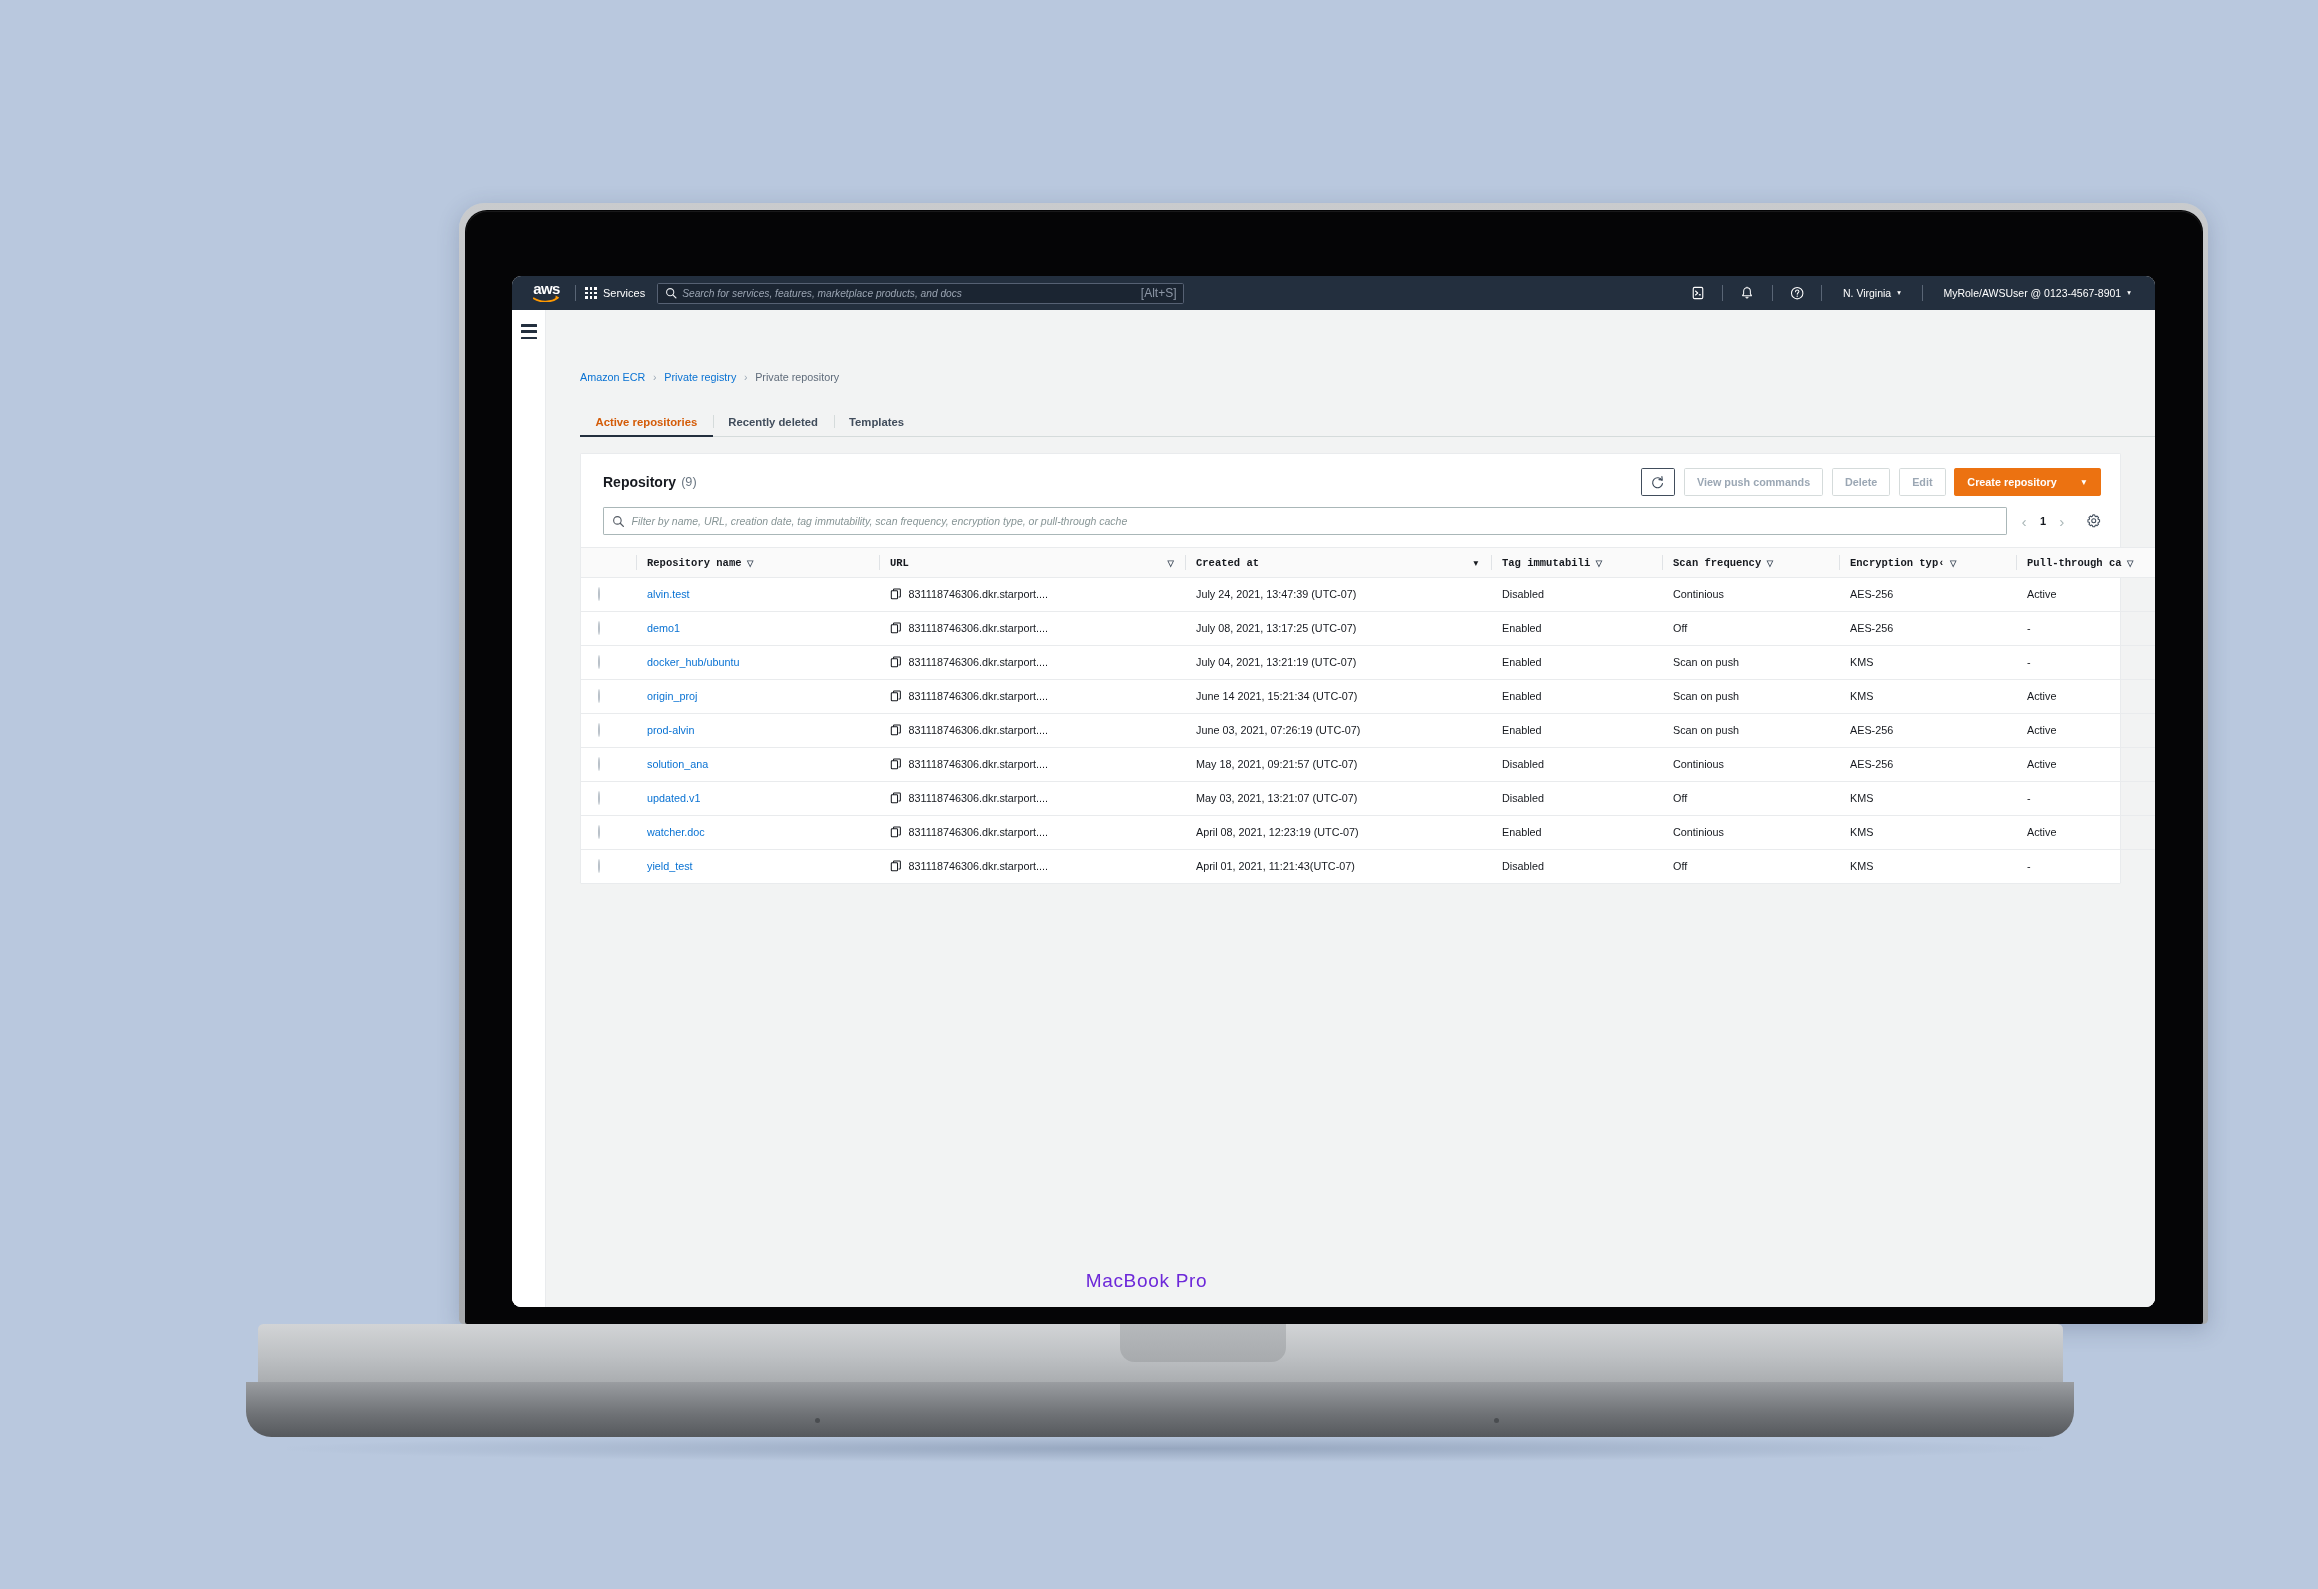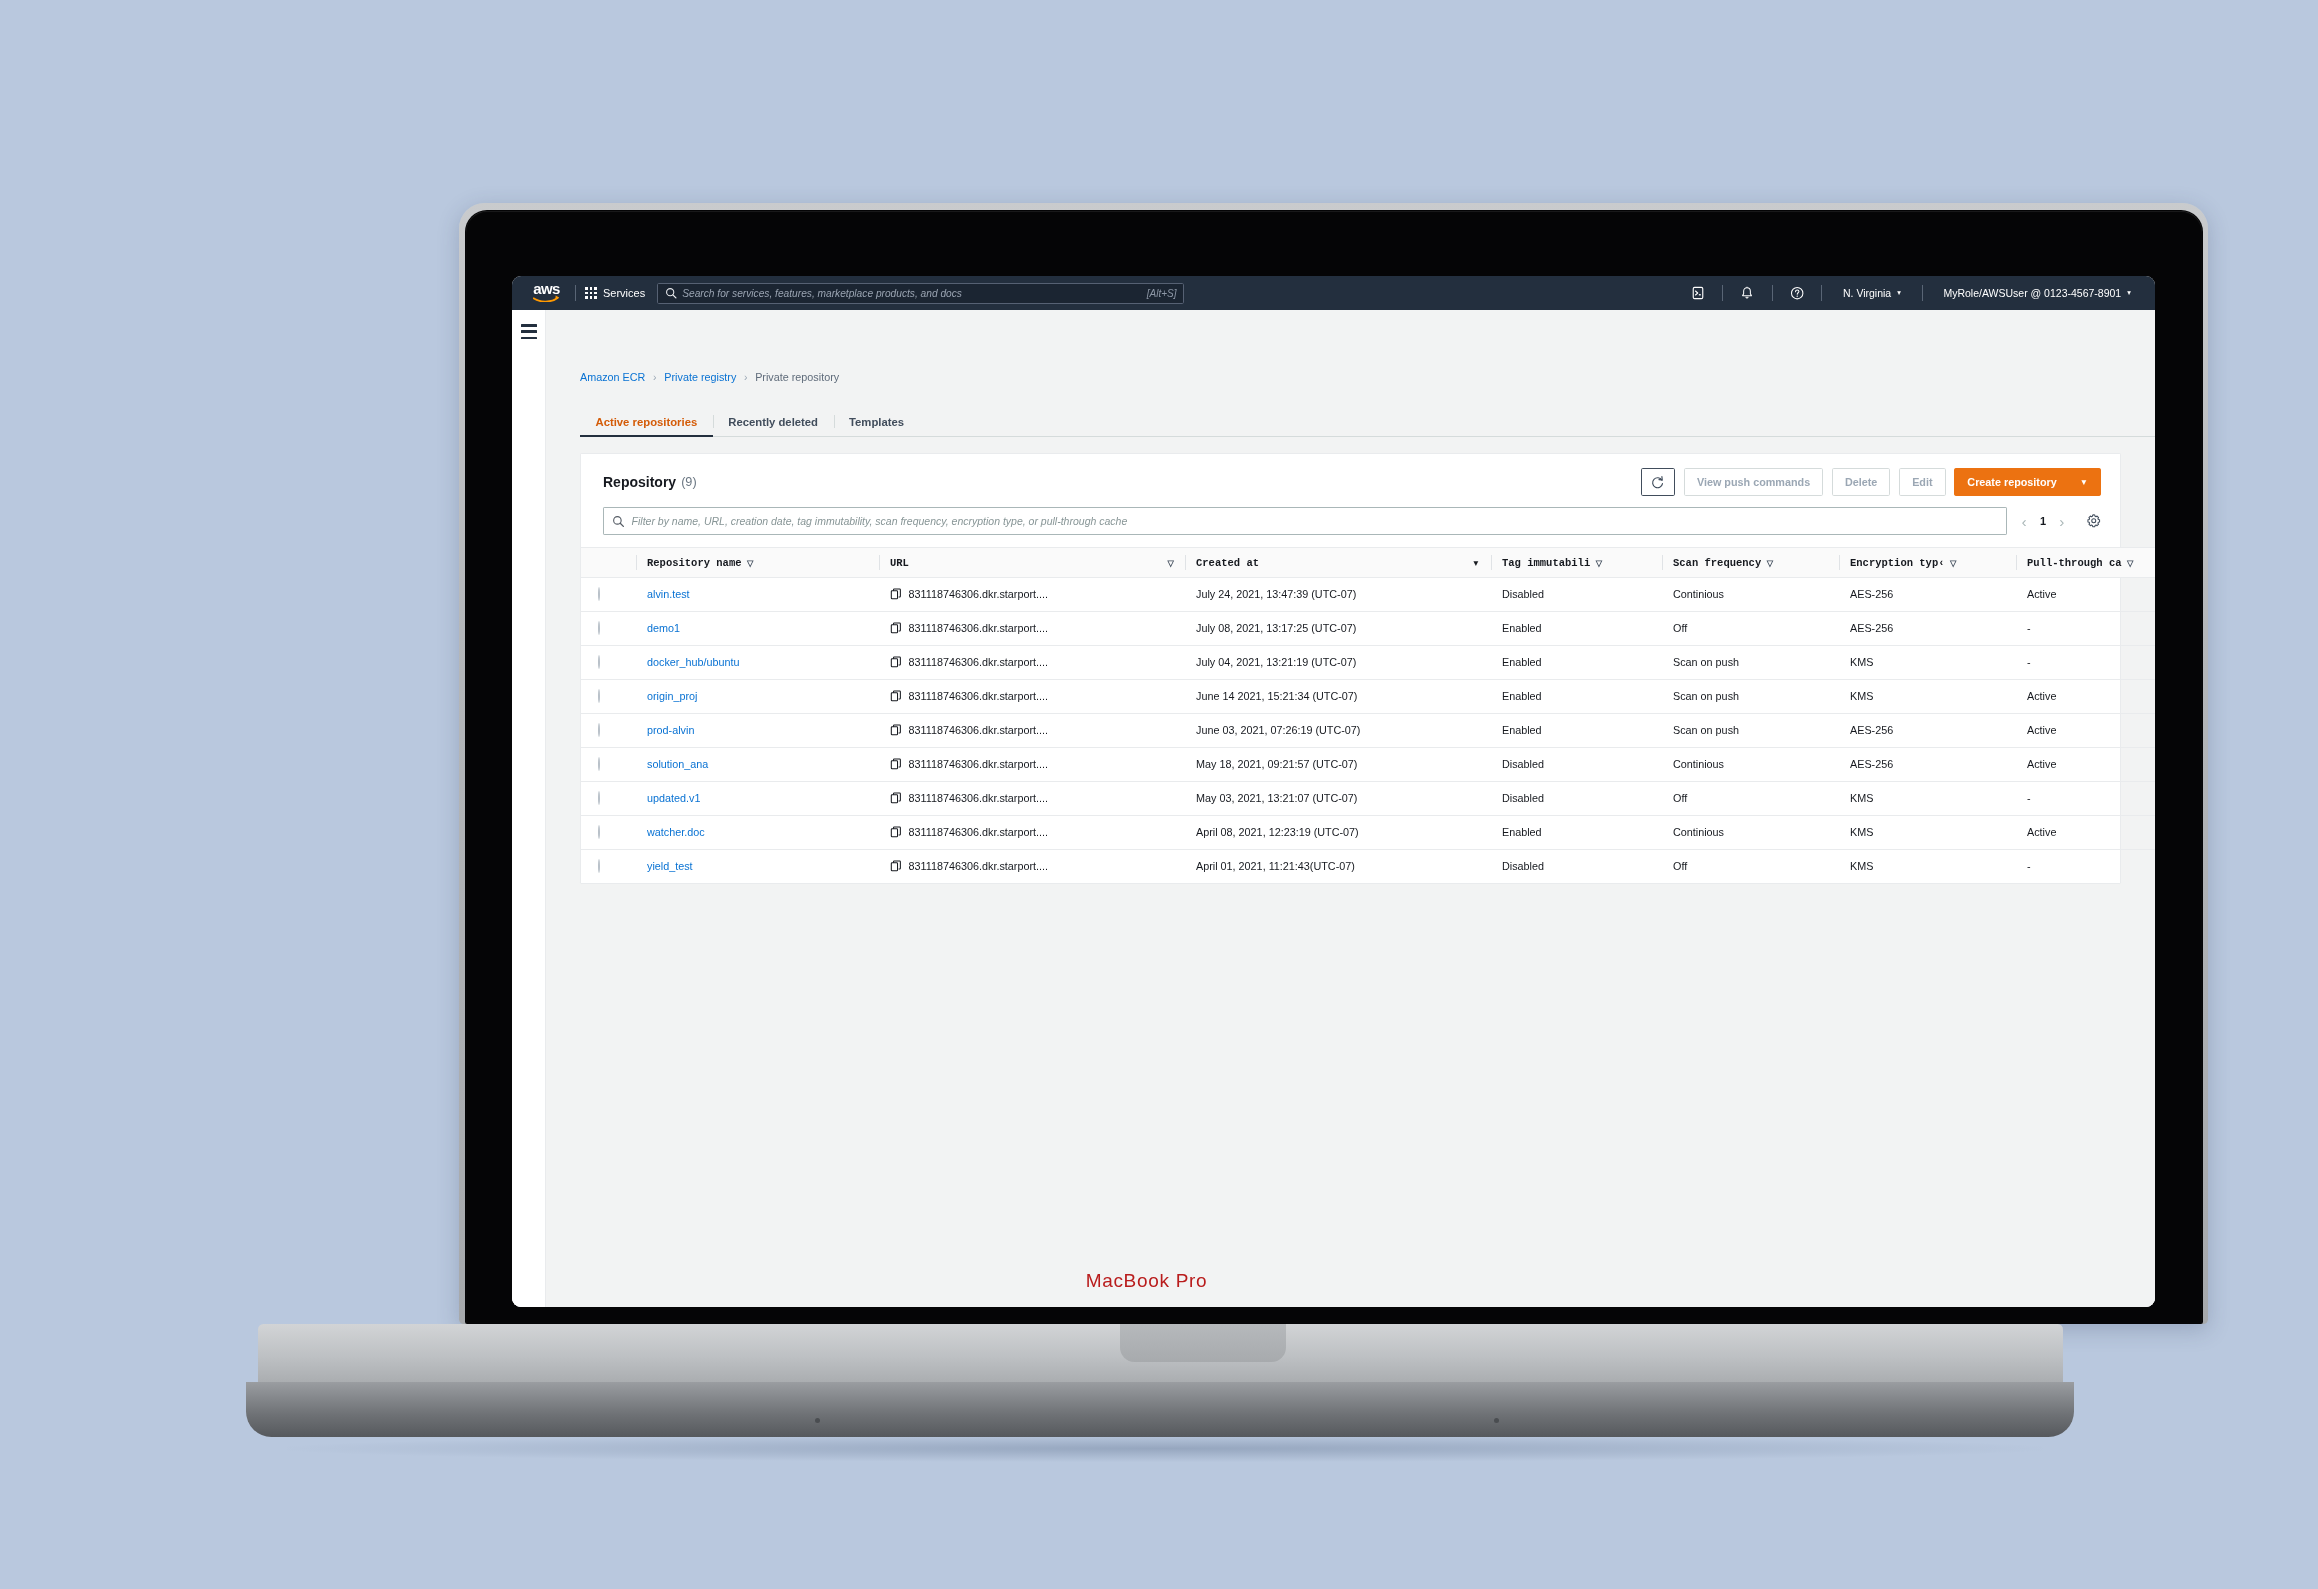--- a/index.html
+++ b/index.html
@@ -40,21 +40,21 @@
     left: 512px; top: 276px;
     width: 1643px; height: 1031px;
     background: #f2f3f3;
     overflow: hidden;
     border-radius: 9px;
   }
   #macbook-label {
     position: absolute;
     left: 0; top: 1270px; width: 2293px;
     text-align: center;
-    color: #b91c1c;
+    color: #6d28d9;
     font-size: 19px;
     letter-spacing: 0.7px;
     font-family: "Liberation Sans", sans-serif;
   }
   #base-top {
     position: absolute;
     left: 258px; top: 1324px;
     width: 1805px; height: 60px;
     background: linear-gradient(180deg,#d2d4d6 0%,#bdc0c3 55%,#a9acaf 100%);
     border-radius: 5.5px 5.5px 0 0;
@@ -110,21 +110,21 @@
     height: 21px;
     background: #1b2532;
     border: 0.6px solid #566173;
     border-radius: 1.7px;
     display: flex;
     align-items: center;
     padding: 0 6.6px;
     gap: 5.5px;
   }
   #searchbar .ph { color:#9aa4b2; font-size: 10.2px; font-style: italic; font-family:"Liberation Sans",sans-serif; }
-  #searchbar .alt { margin-left:auto; color:#8d97a6; font-size:10px; font-style: italic;}
+  #searchbar .alt { margin-left:auto; color:#8d97a6; font-size:12px; }
   .nav-right { margin-left:auto; display:flex; align-items:center; }
   .nav-icon-btn { width: 29px; display:flex; justify-content:center; align-items:center; cursor:pointer; }
   .nav-text-btn { display:flex; align-items:center; gap:6px; font-size:10.5px; color:#fff; padding:0 11px; cursor:pointer; white-space:nowrap; }
   .caret { font-size: 7.2px; line-height:1; }
 
   
   #console-body { display:flex; height: calc(1031px - 34px); background:#f2f3f3; }
   #side-rail {
     width: 34px; background:#fff; flex:0 0 34px;
     display:flex; justify-content:center; padding-top: 14.4px;

